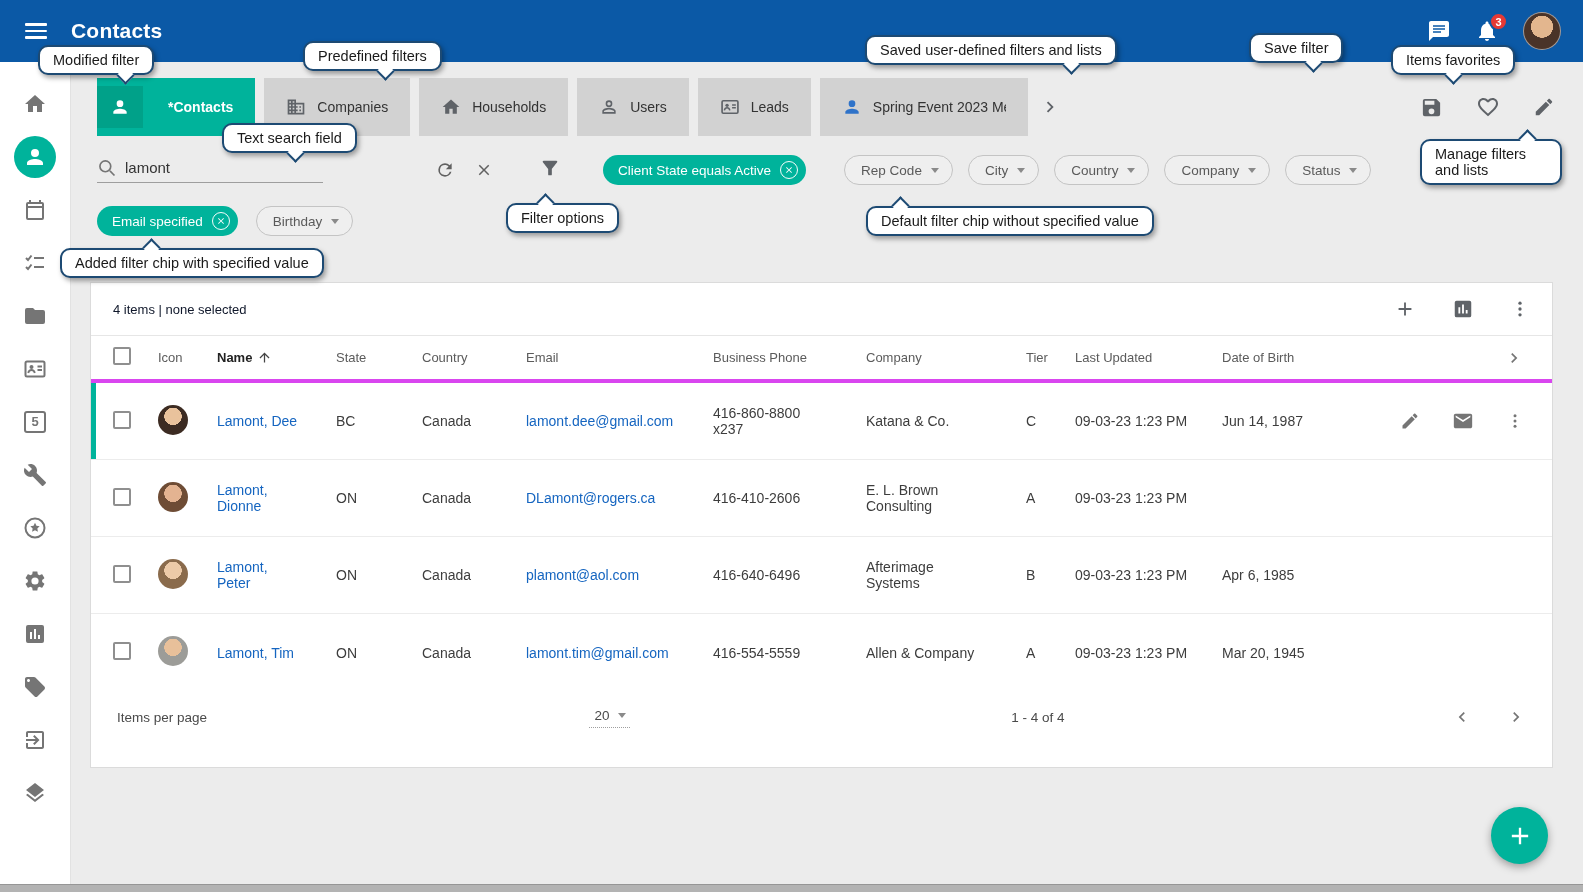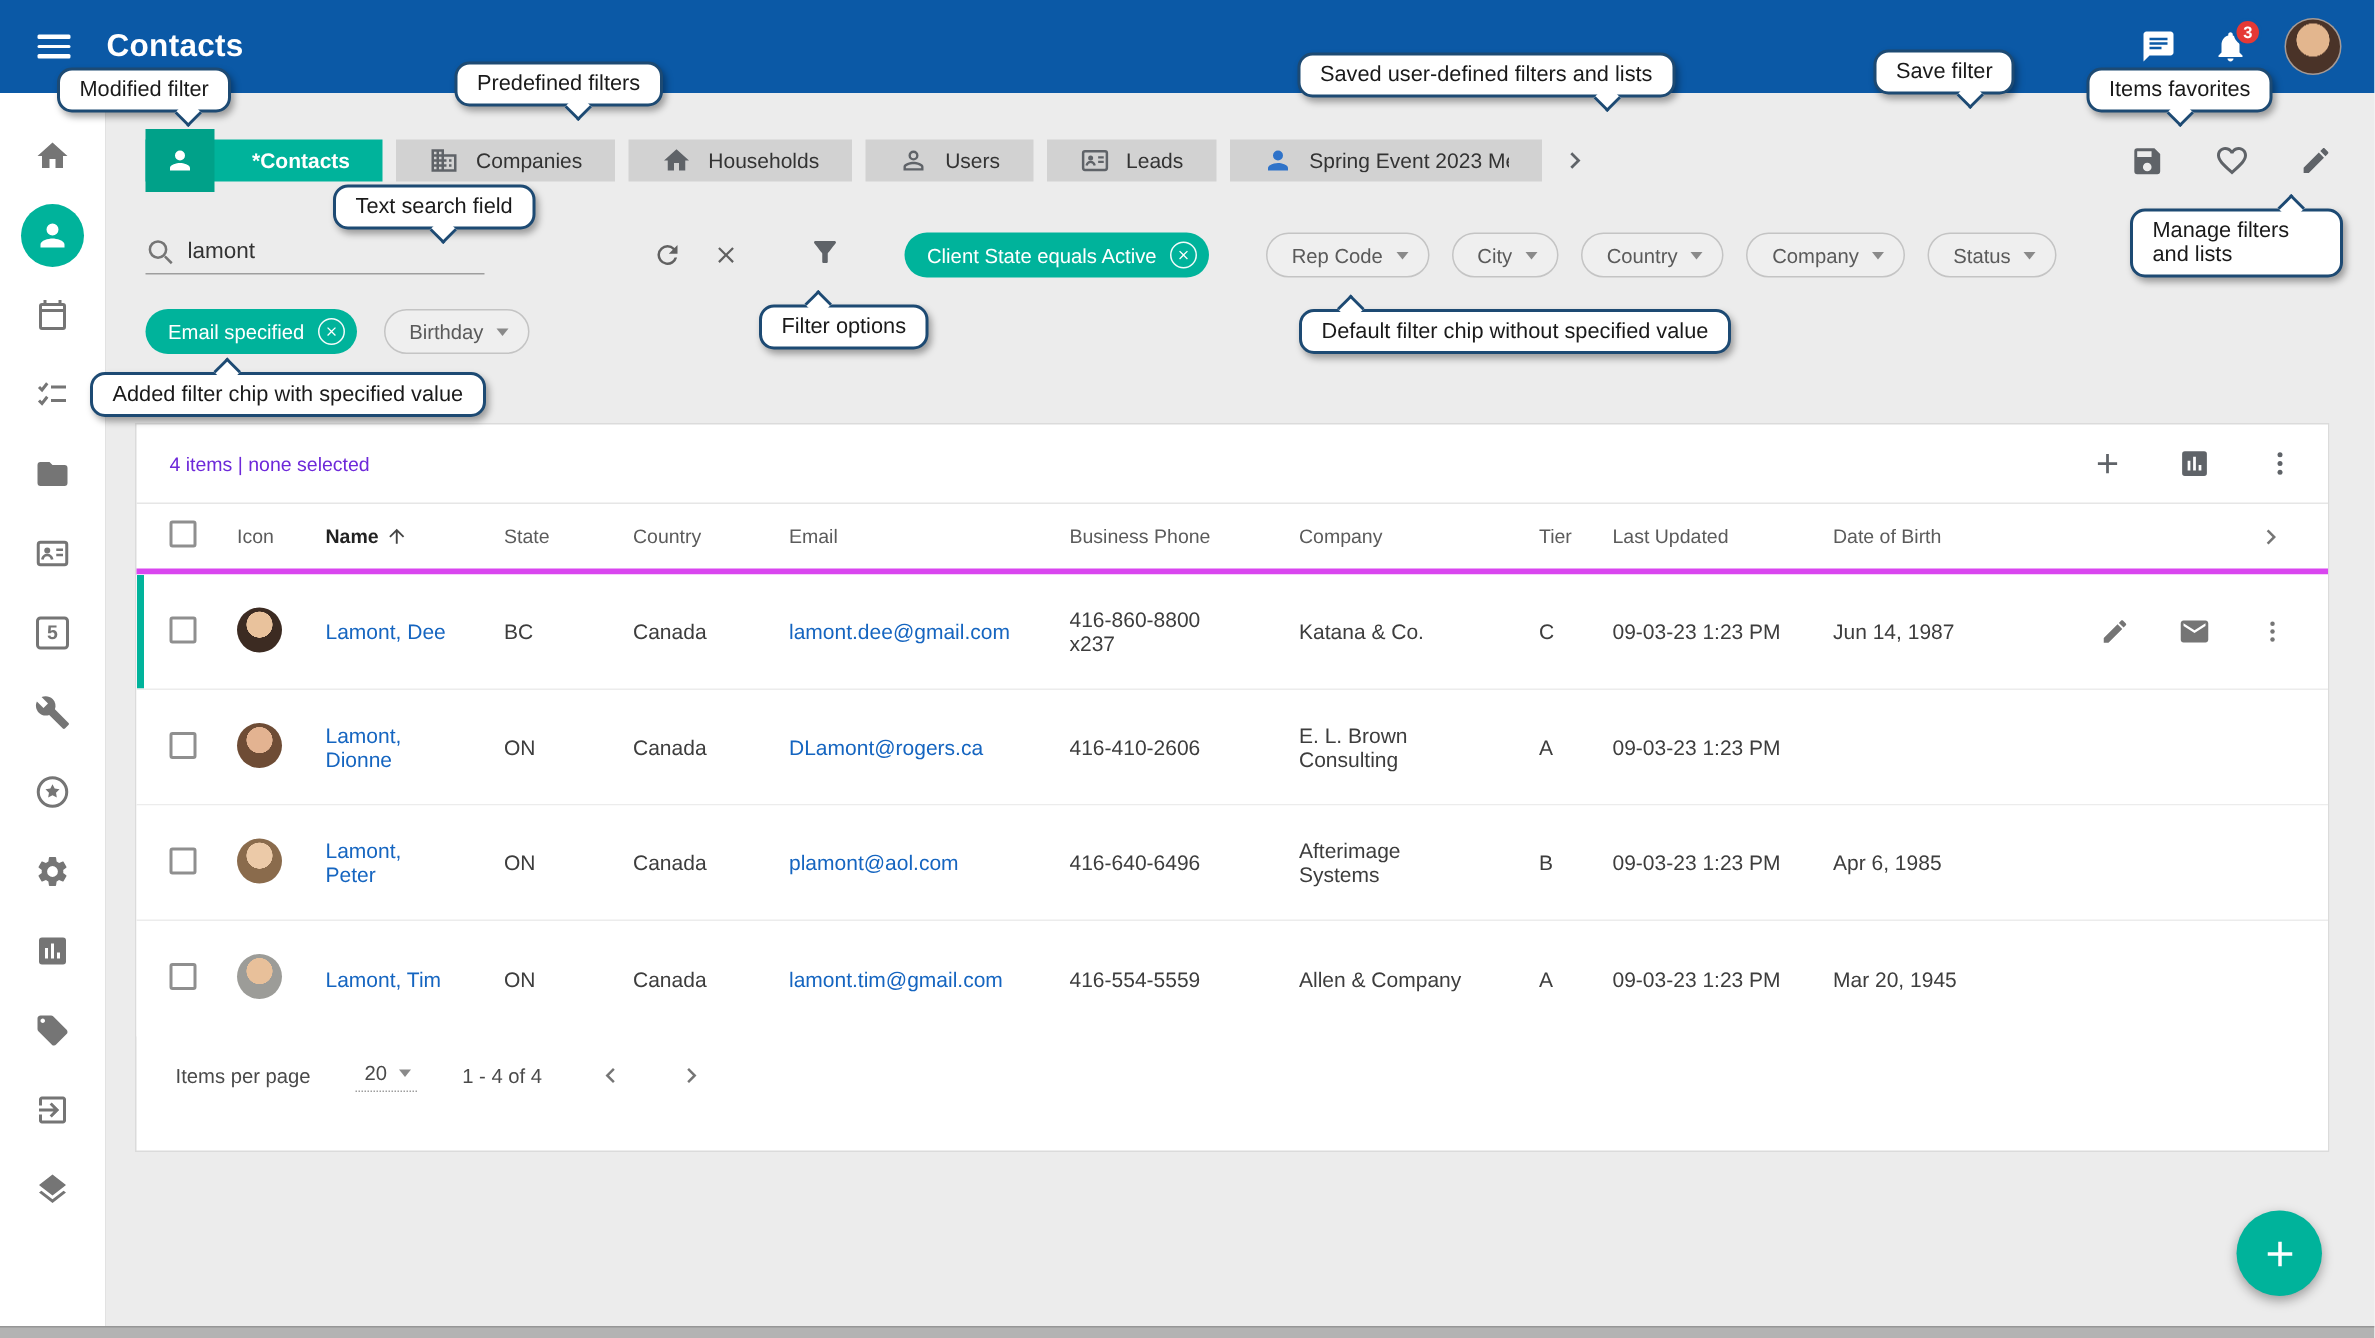--- a/index.html
+++ b/index.html
@@ -49,21 +49,21 @@
     display:flex; align-items:center; justify-content:center;
   }
   .side-item.active svg { width:24px; height:24px; }
 
   
   .main { position:absolute; left:71px; top:62px; right:0; bottom:8px; background:#ececec; }
 
   
   .tabbar { margin:24px 28px 0 26px; display:flex; align-items:center; height:42px; }
   .tab {
-    height:28px; background:#d2d2d2; display:inline-flex; align-items:center; gap:11px;
+    height:58px; background:#d2d2d2; display:inline-flex; align-items:center; gap:11px;
     padding:0 22px; font-size:14px; color:#333; margin-right:9px; cursor:pointer; white-space:nowrap;justify-content:flex-end;
   }
   .tab svg { width:20px; height:20px; flex:0 0 auto; }
   .tab.active { padding:0; background:#00b39b; color:#fff; font-weight:bold; }
   .tab.active .tab-iconbox { width:46px; height:42px; background:#00a189; display:flex; align-items:center; justify-content:center; }
   .tab.active .tab-label { padding:0 22px 0 14px; }
   .tab.truncated { max-width:208px; overflow:hidden; }
   .tab.truncated .tab-label { overflow:hidden; white-space:nowrap; max-width:150px; }
   .tab-overflow { background:none; border:none; cursor:pointer; margin-left:2px; }
   .tabbar-actions { margin-left:auto; display:flex; align-items:center; gap:33px; }
@@ -96,21 +96,21 @@
   }
   .caret { width:0; height:0; border-left:4.5px solid transparent; border-right:4.5px solid transparent; border-top:5px solid #8a8a8a; }
   .chip-group { display:flex; align-items:center; gap:15px; margin-left:38px; }
   .chip-gap { margin-left:42px; }
 
   
   .card {
     margin:46px 30px 0 19px; background:#fff; border:1px solid #dbdbdb; height:486px;
     position:relative;
   }
-  .card-toolbar { height:52px; display:flex; align-items:center; padding:0 22px; font-size:13px; color:#6d28d9;gap:24px; }
+  .card-toolbar { height:52px; display:flex; align-items:center; padding:0 22px; font-size:13px; color:#0f172a;gap:24px; }
   .card-toolbar-icons { margin-left:auto; display:flex; align-items:center; gap:36px; }
   .card-toolbar-icons button { background:none; border:none; cursor:pointer; padding:0; }
 
   .thead {
     display:flex; align-items:center; height:48px; padding:0 22px;
     border-top:1px solid #e6e6e6; border-bottom:4px solid #d946ef;
     font-size:13px; color:#5b5b5b;
   }
   .trow {
     display:flex; align-items:center; min-height:77px; padding:0 22px;
@@ -134,21 +134,21 @@
   .th-name { font-weight:bold; color:#222; display:flex; align-items:center; gap:5px; }
   .checkbox { width:18px; height:18px; border:2px solid #8f8f8f; border-radius:2px; display:inline-block; cursor:pointer; background:#fff; }
   .row-avatar { width:30px; height:30px; border-radius:50%; display:inline-block; }
   .av0 { background:radial-gradient(circle at 50% 38%, #e9c29c 0 36%, #3c2b22 37% 100%); }
   .av1 { background:radial-gradient(circle at 50% 38%, #e3b391 0 36%, #6e4c35 37% 100%); }
   .av2 { background:radial-gradient(circle at 50% 38%, #eccaa8 0 36%, #8a6b4c 37% 100%); }
   .av3 { background:radial-gradient(circle at 50% 38%, #e8c09a 0 36%, #9c9c98 37% 100%); }
   .link { color:#1565c0; text-decoration:none; cursor:pointer; }
 
   .card-footer {
-    height:52px; display:flex; align-items:center; justify-content:flex-start;
+    height:52px; display:flex; align-items:center; justify-content:space-between;
     padding:0 26px; gap:30px; font-size:13.5px; color:#4a4a4a;
   }
   .page-size { display:flex; align-items:center; gap:8px; border-bottom:1px dotted #9e9e9e; padding:2px 4px 4px 6px; cursor:pointer; }
   .pager-arrows { display:flex; align-items:center; gap:34px; margin-left:6px; }
   .pager-arrows button { background:none; border:none; cursor:pointer; padding:0; }
 
   
   .fab {
     position:absolute; right:35px; bottom:28px; width:57px; height:57px; border-radius:50%;
     background:#00b39b; border:none; cursor:pointer; z-index:15;

